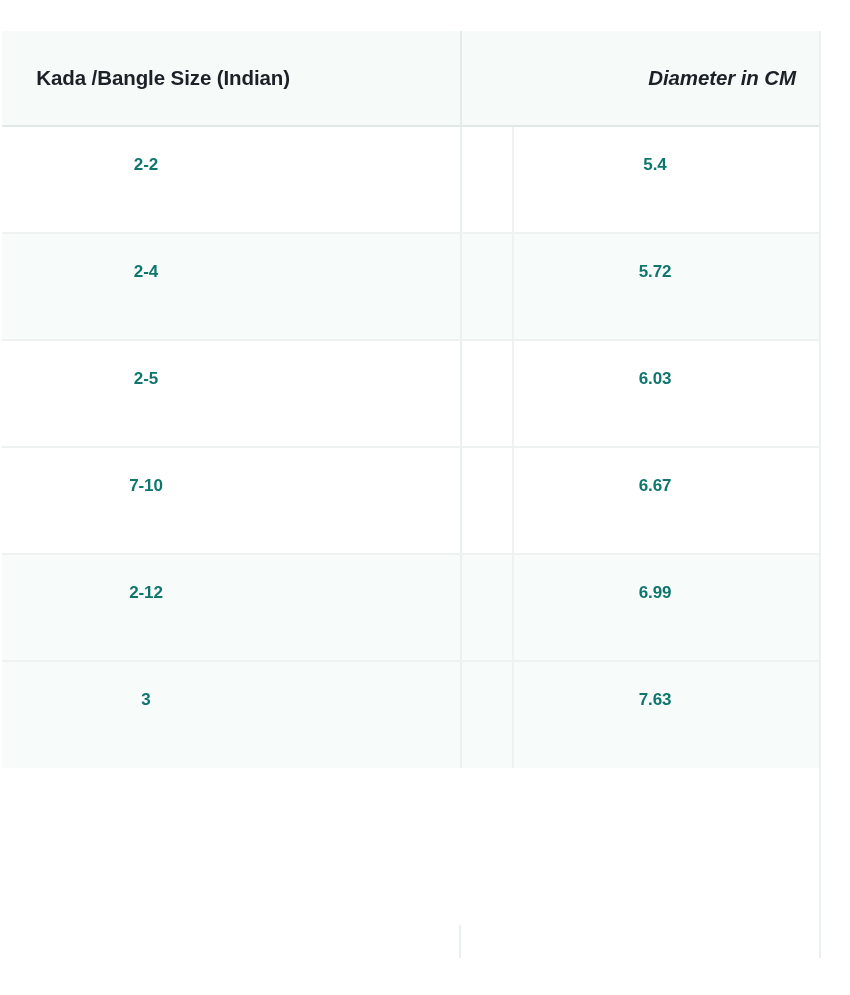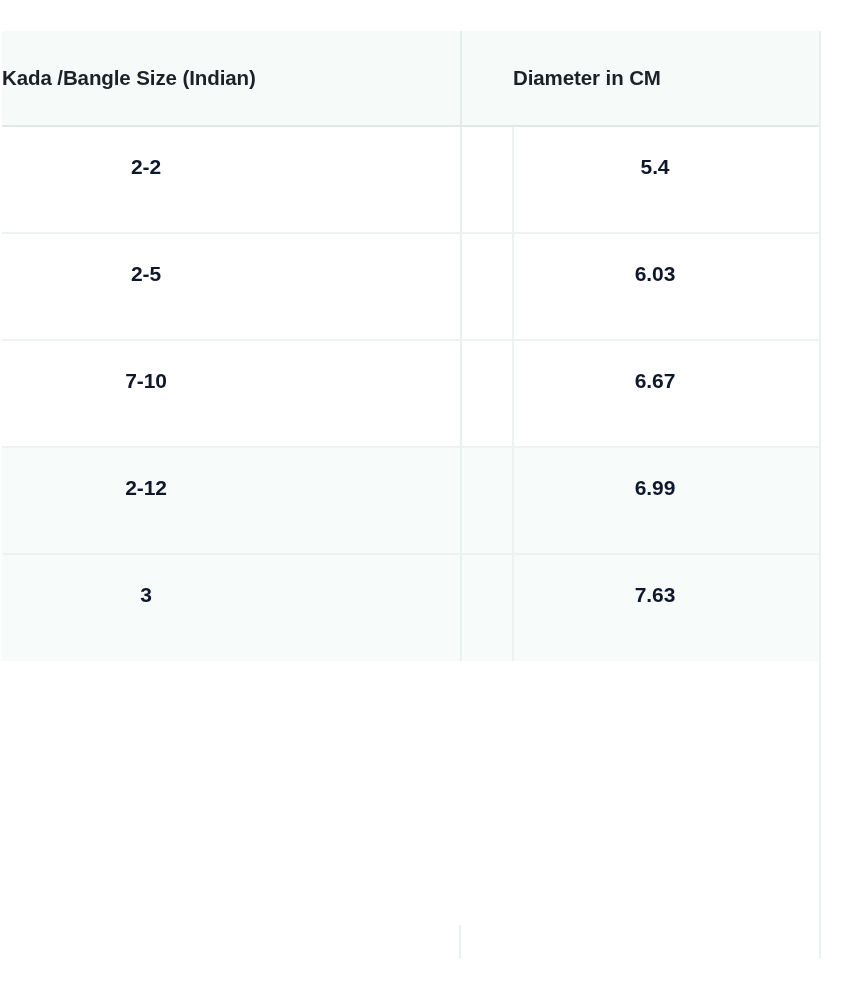--- a/index.html
+++ b/index.html
@@ -44,45 +44,46 @@
     background: #f6fbf9;
     border-bottom: 2px solid #dfe9e6;
     padding: 0;
     vertical-align: middle;
     font-size: 20.5px;
     font-weight: bold;
     color: #1b2127;
     letter-spacing: -0.1px;
   }
   .size-table thead th.th-size {
-    text-align: left;
+    text-align: right;
     padding-right: 170px;
     border-right: 2px solid #e3ecea;
   }
   .size-table thead th.th-gap {
     background: #f6fbf9;
     border-right: none;
   }
   .size-table thead th.th-diam {
-    text-align: left;
-    padding-right: 12px;
+    text-align: right;
+    padding-right: 24px;
+    font-style: italic;
   }
 
   
   .size-table tbody tr { height: 107px; }
   .size-table tbody tr.row-tint td { background: #f7fbfa; }
   .size-table tbody tr.row-plain td { background: #ffffff; }
 
   .size-table tbody td {
     padding: 0;
     border-bottom: 2px solid #eef3f2;
     vertical-align: top;
-    font-size: 21px;
+    font-size: 17px;
     font-weight: bold;
-    color: #0f172a;
+    color: #0f766e;
     letter-spacing: -0.1px;
   }
   .size-table tbody td .cell-text {
     display: block;
     padding-top: 28px;
   }
 
   .size-table tbody td.td-size {
     text-align: center;
     padding-right: 170px;
@@ -140,20 +141,29 @@
     <tbody>
       <tr class="row-plain">
         <td class="td-size">
             <span class="cell-text">2-2</span>
           </td>
         <td class="td-gap"></td>
         <td class="td-diam">
             <span class="cell-text">5.4</span>
           </td>
       </tr>
+      <tr class="row-tint">
+        <td class="td-size">
+            <span class="cell-text">2-4</span>
+          </td>
+        <td class="td-gap"></td>
+        <td class="td-diam">
+            <span class="cell-text">5.72</span>
+          </td>
+      </tr>
       <tr class="row-plain">
         <td class="td-size">
             <span class="cell-text">2-5</span>
           </td>
         <td class="td-gap"></td>
         <td class="td-diam">
             <span class="cell-text">6.03</span>
           </td>
       </tr>
       <tr class="row-plain">

